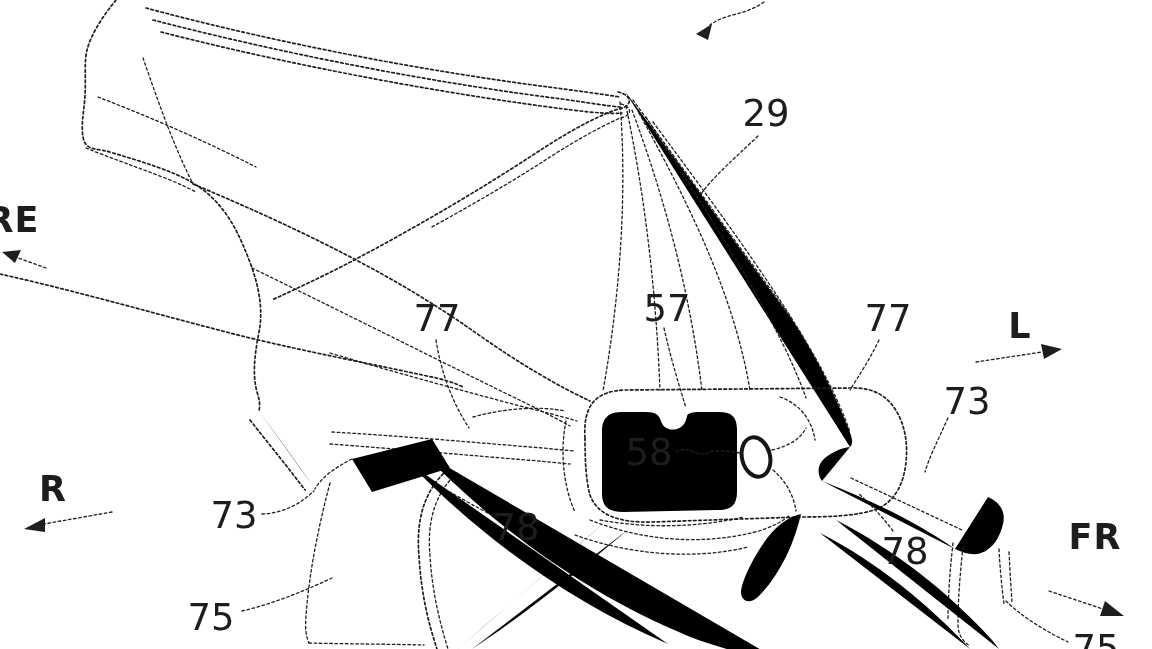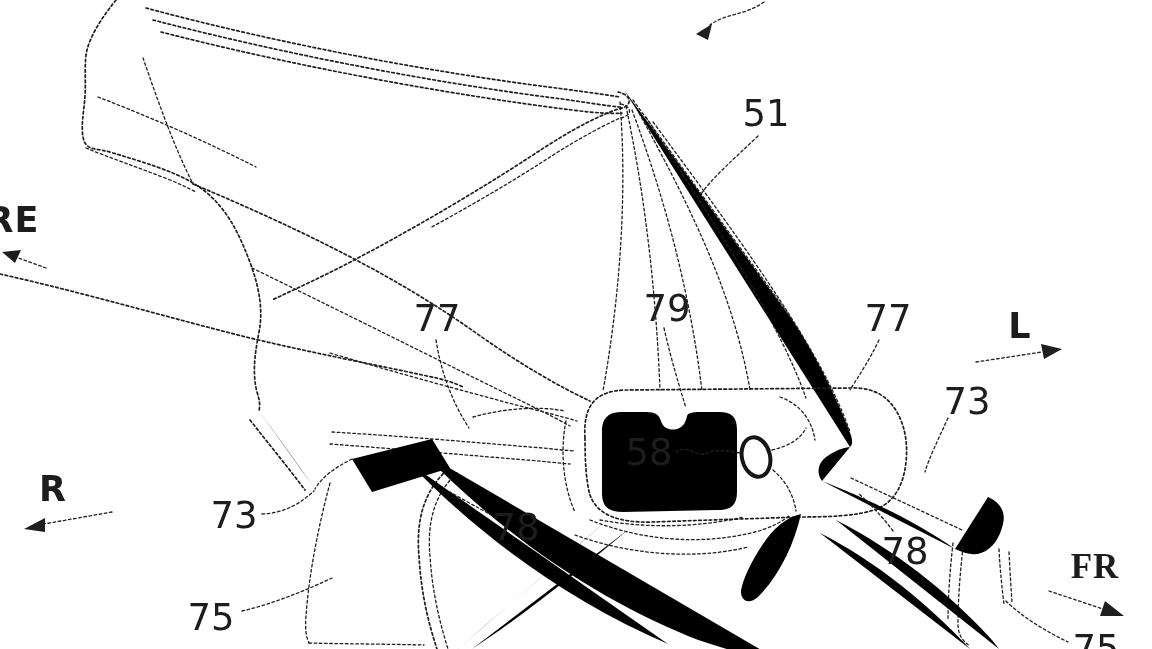--- a/index.html
+++ b/index.html
@@ -139,28 +139,28 @@
         <polygon class="head" points="1124,616 1105,601 1100,616"></polygon>
       </g>
       <g>
         <path class="ln thin" d="M 764,2 C 744,16 726,13 710,25"></path>
         <polygon class="head" points="696,34 712,24 708,40"></polygon>
       </g>
     </g>
   </svg>
 
   <div class="label dir" style="left:13px;top:220px;">RE</div>
-  <div class="label num" style="left:766px;top:113px;">51</div>
+  <div class="label num" style="left:766px;top:113px;">29</div>
   <div class="label num" style="left:437px;top:318px;">77</div>
-  <div class="label num" style="left:667px;top:308px;">79</div>
+  <div class="label num" style="left:667px;top:308px;">57</div>
   <div class="label num" style="left:888px;top:318px;">77</div>
   <div class="label dir" style="left:1020px;top:326px;">L</div>
   <div class="label num" style="left:967px;top:401px;">73</div>
   <div class="label num" style="left:234px;top:515px;">73</div>
   <div class="label dir" style="left:53px;top:489px;">R</div>
   <div class="label num" style="left:649px;top:452px;">58</div>
   <div class="label num" style="left:516px;top:527px;">78</div>
   <div class="label num" style="left:905px;top:551px;">78</div>
   <div class="label num" style="left:211px;top:617px;">75</div>
-  <div class="label dir" style="left:1095px;top:567px;font-family:Liberation Serif, serif;">FR</div>
+  <div class="label dir" style="left:1095px;top:537px;">FR</div>
   <div class="label num" style="left:1096px;top:648px;">75</div>
 
 </div>
 
 </body></html>

